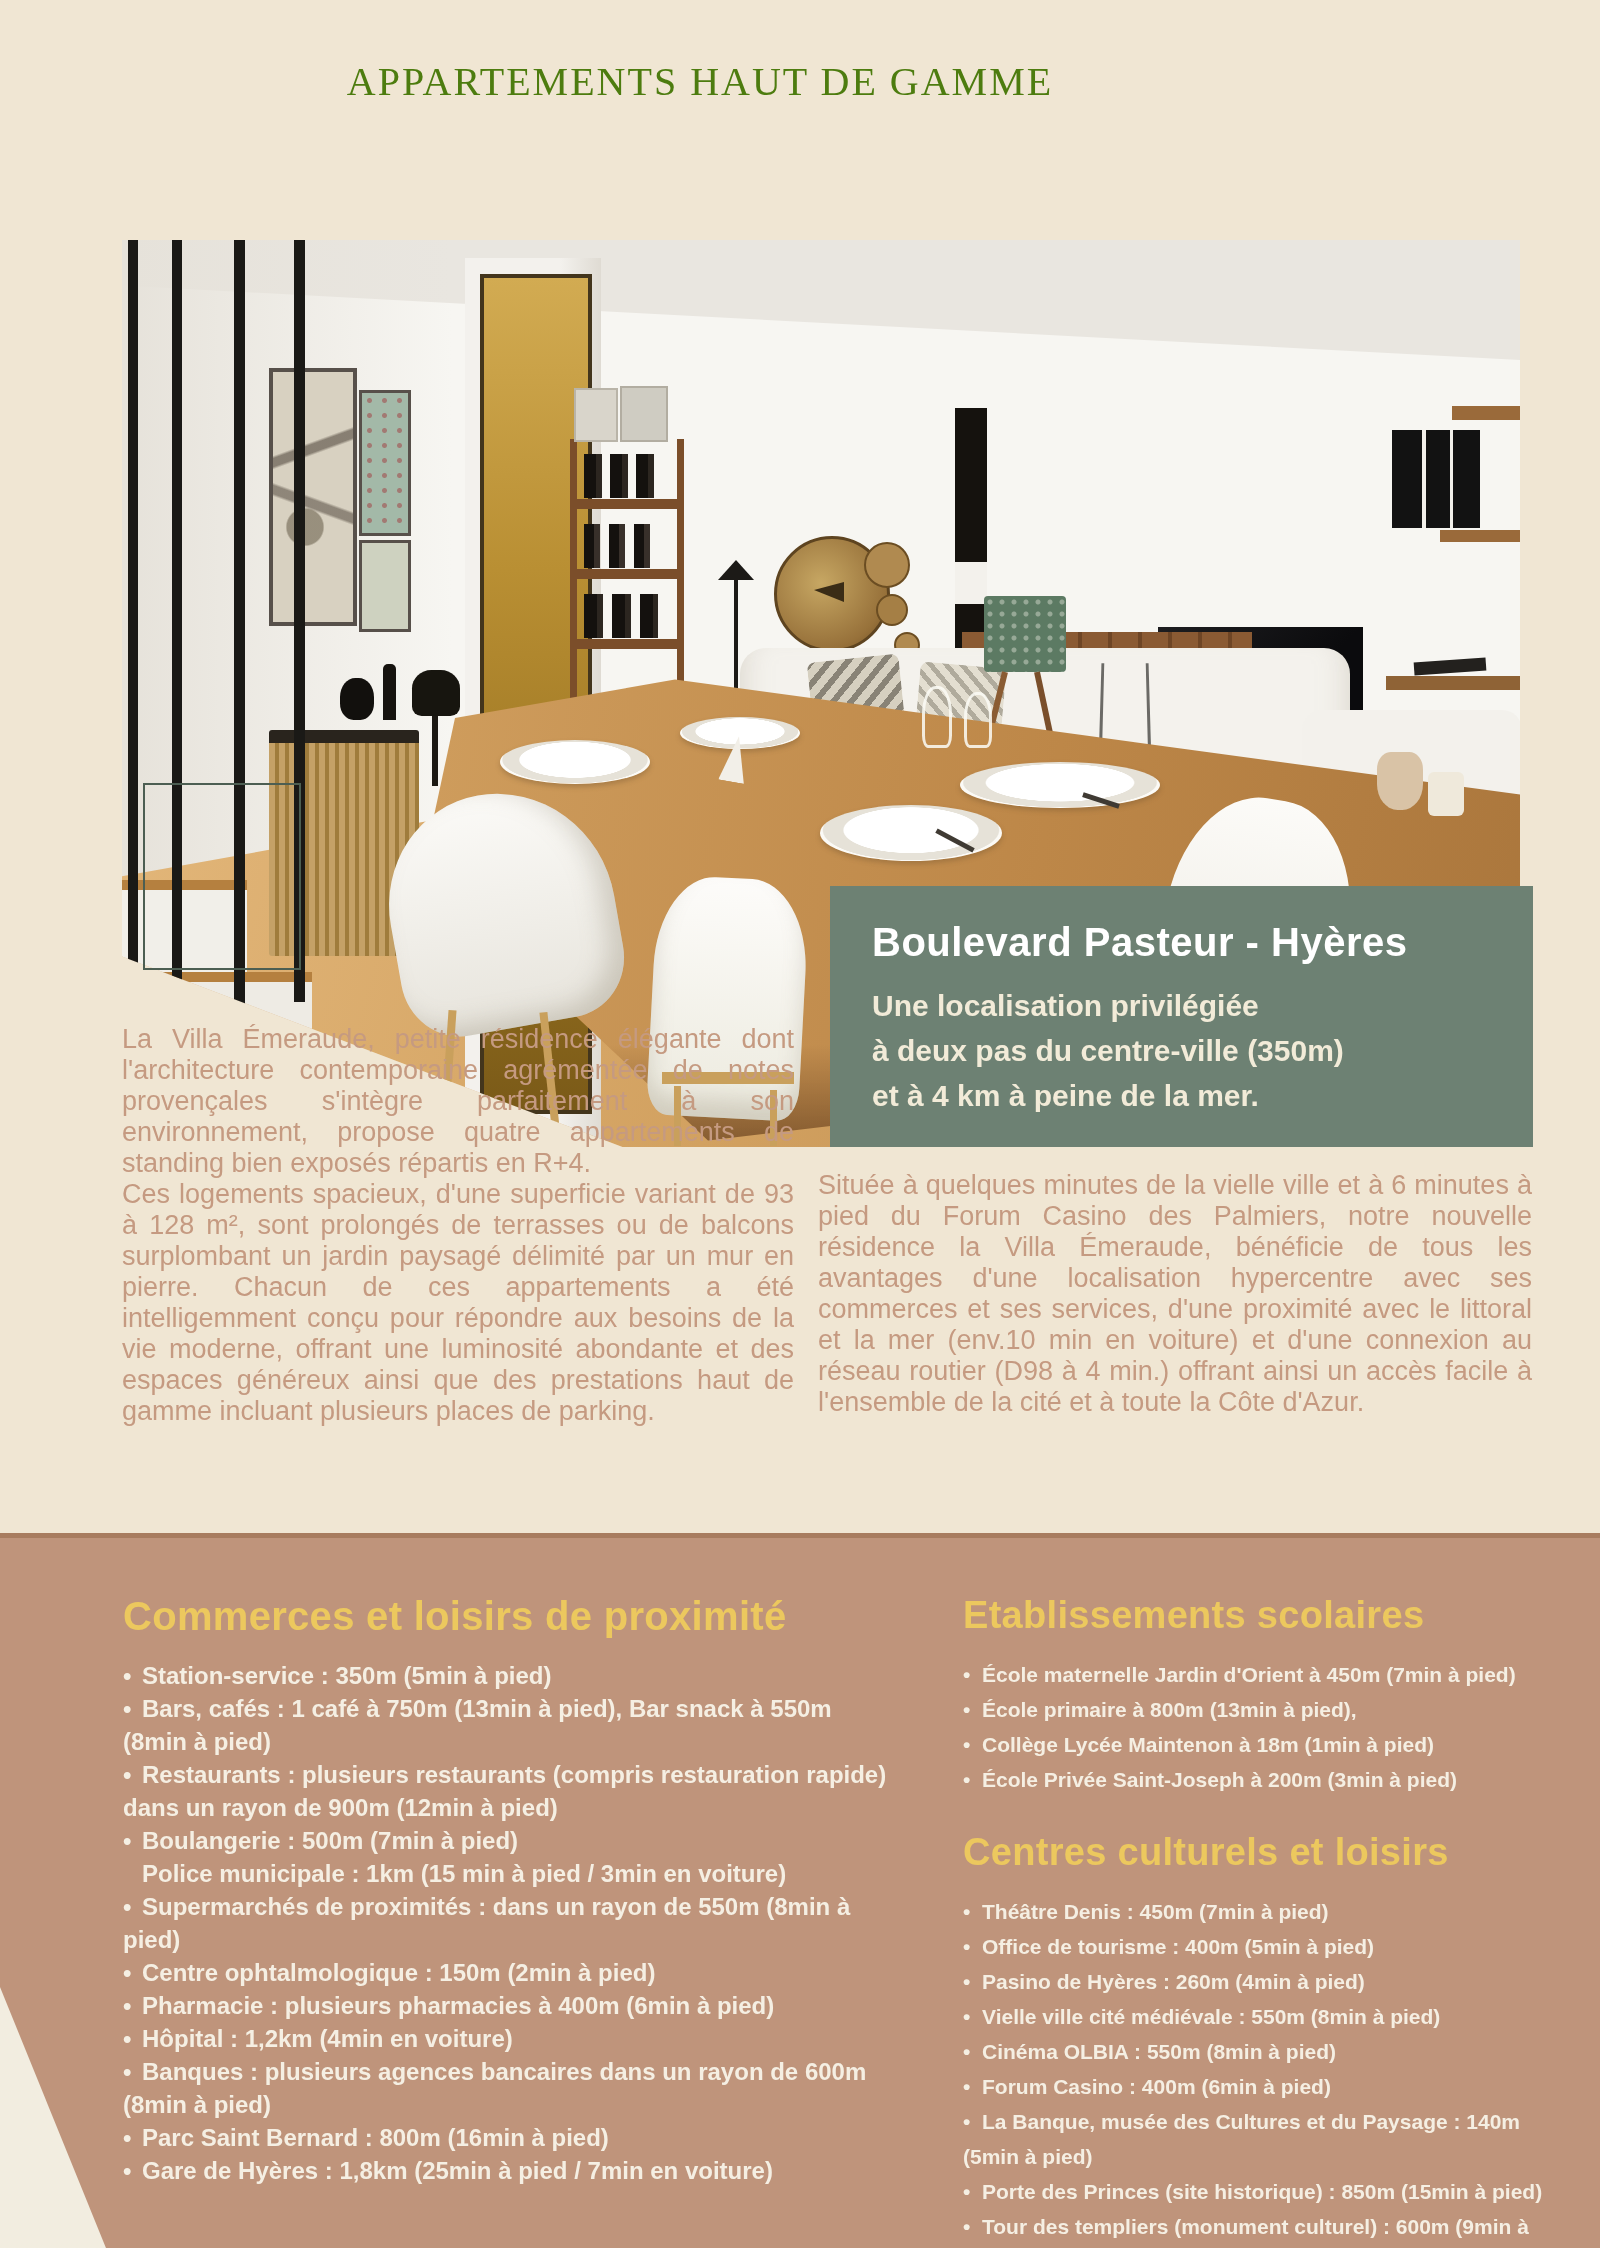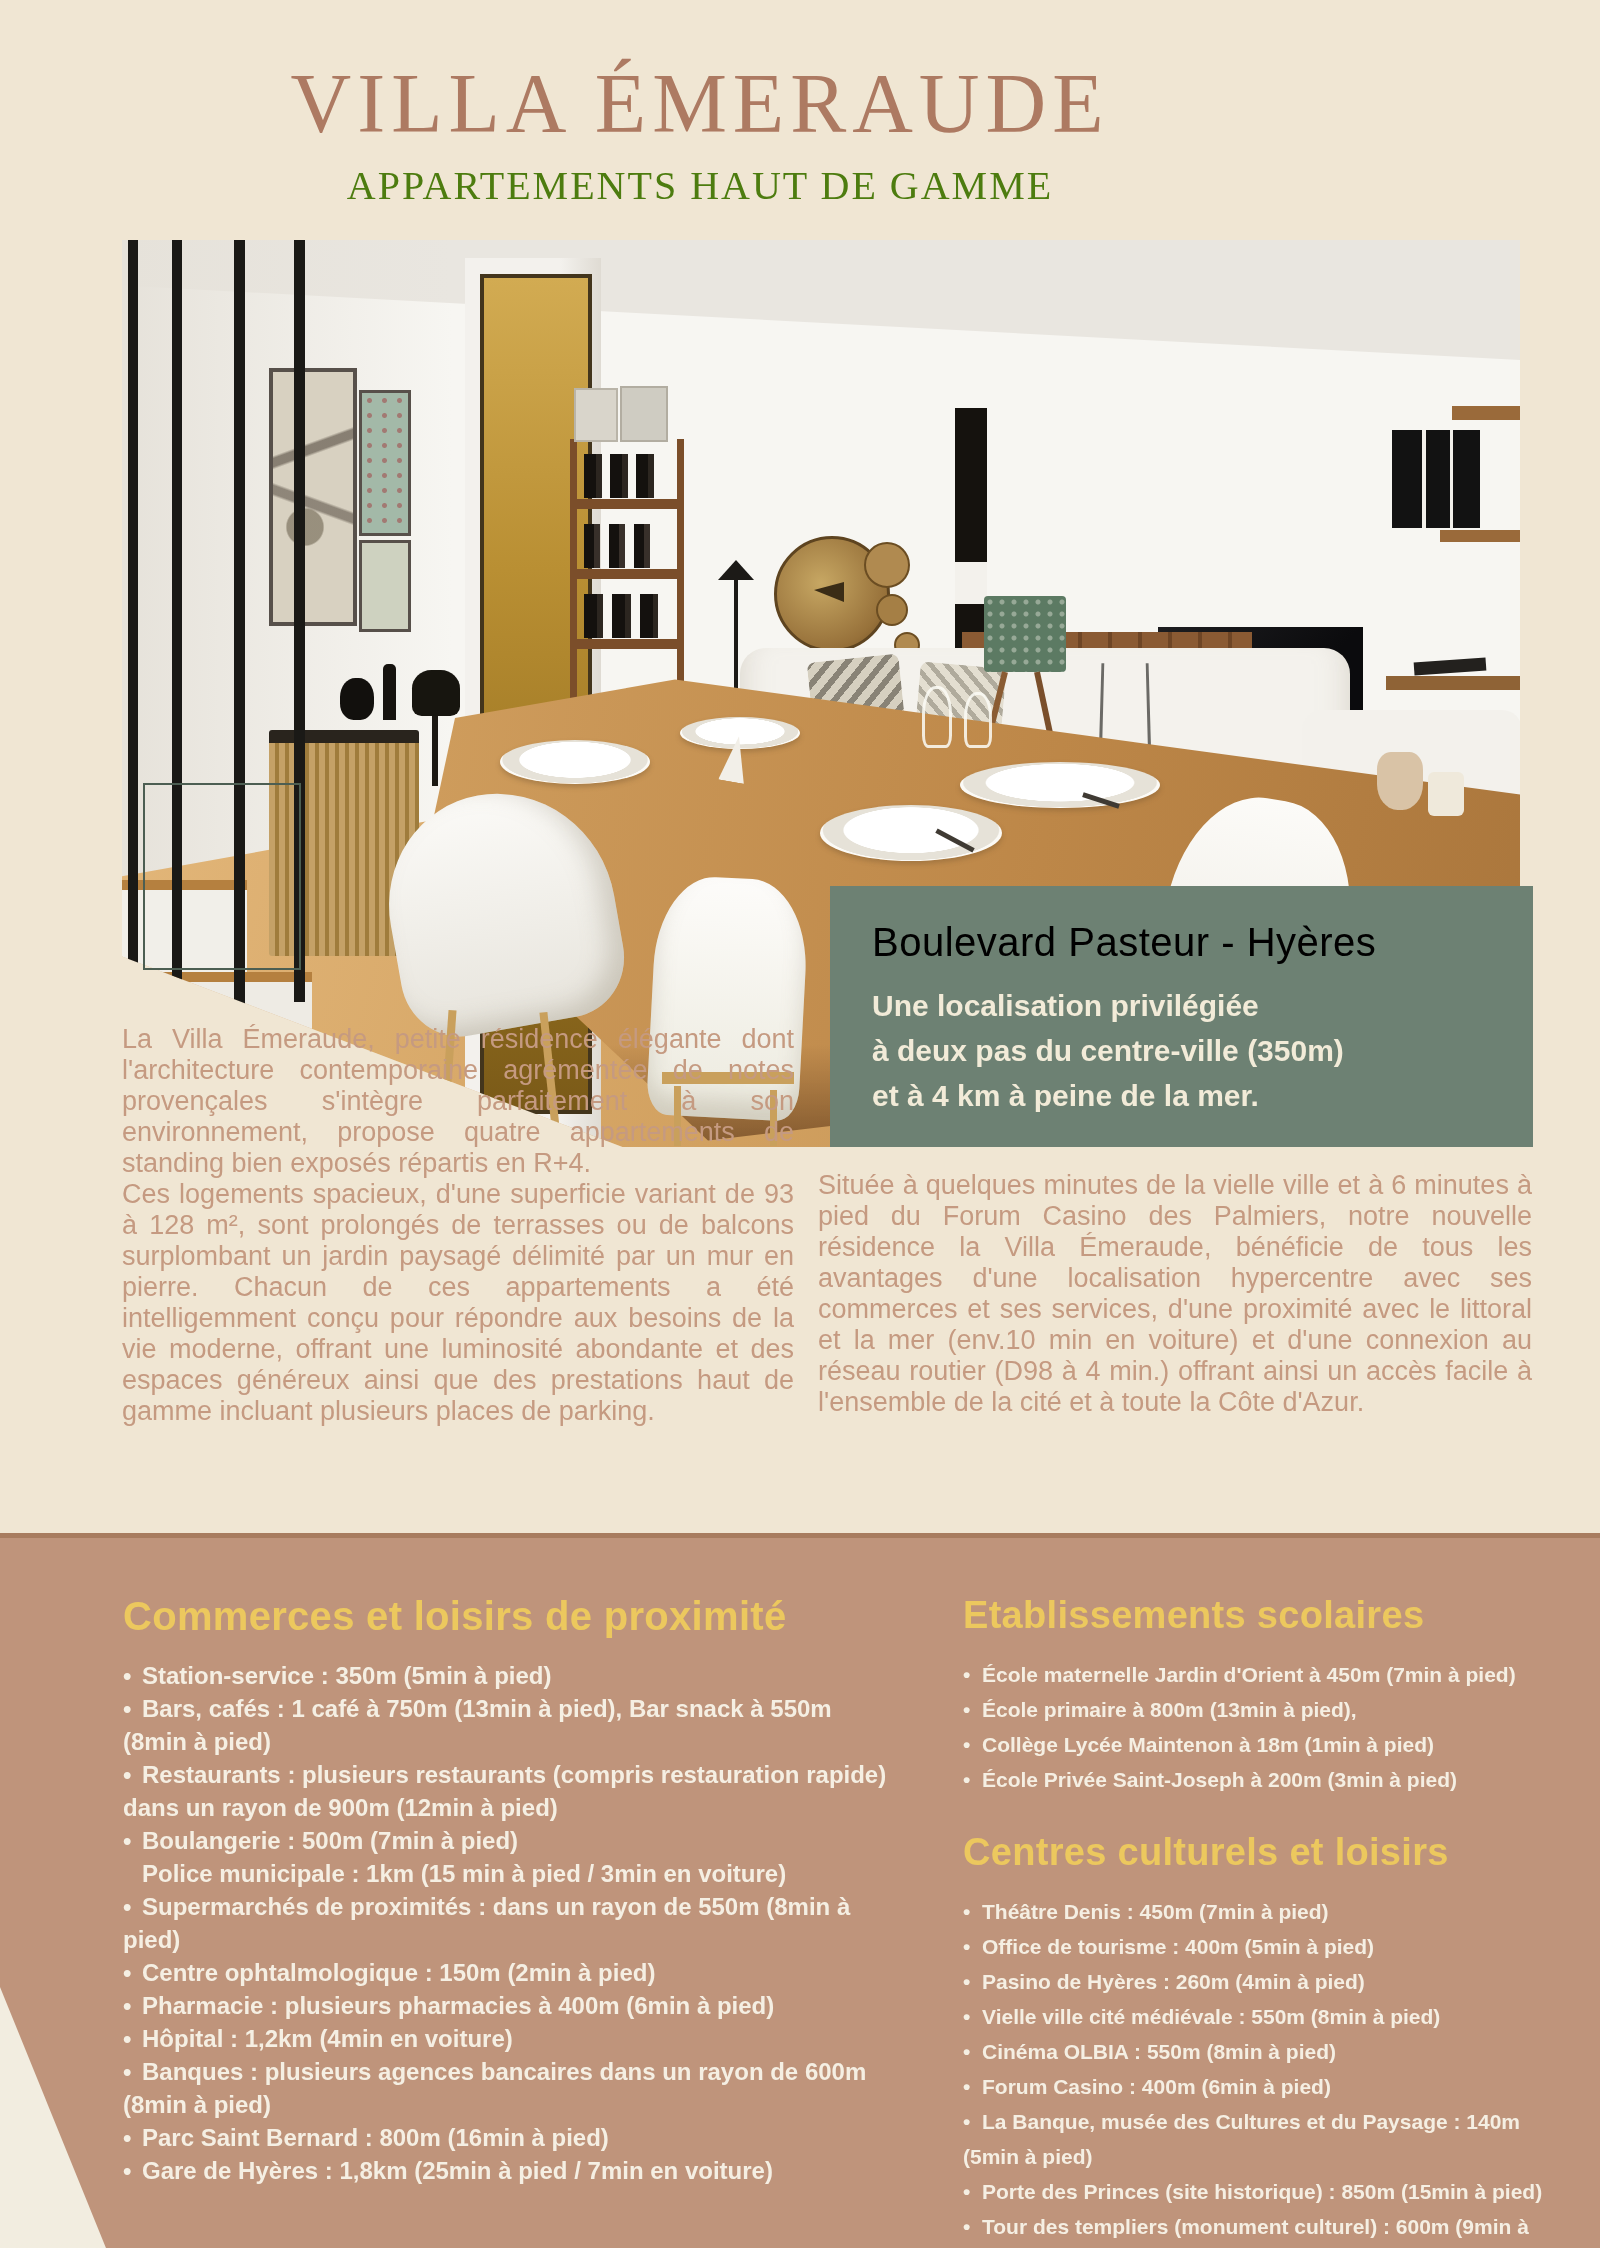--- a/index.html
+++ b/index.html
@@ -32,21 +32,21 @@
   
   .corner-frame{
     position:absolute;left:143px;top:783px;width:154px;height:183px;
     border:2px solid #4c5e52;z-index:6;background:transparent;
   }
   
   .location-card{
     position:absolute;left:830px;top:886px;width:703px;height:261px;
     background:#6d8173;z-index:8;box-sizing:border-box;padding:34px 30px 0 42px;
   }
-  .card-title{margin:0;font-size:40px;font-weight:400;color:#000000;letter-spacing:.5px;}
+  .card-title{margin:0;font-size:40px;font-weight:700;color:#ffffff;letter-spacing:.5px;}
   .card-line{margin:0;font-size:30px;font-weight:700;color:#f2ebd8;line-height:45px;}
   .card-line:first-of-type{margin-top:18px;}
   
   .intro{position:absolute;z-index:3;color:#c59a81;font-size:27px;line-height:31px;text-align:justify;}
   .intro p{margin:0;}
   .intro-left{left:122px;top:1024px;width:672px;}
   .intro-right{left:818px;top:1170px;width:714px;}
   
   .amenities{
     position:absolute;left:0;top:1533px;width:1600px;height:715px;
@@ -67,21 +67,20 @@
     position:absolute;left:0;bottom:0;width:108px;height:266px;background:#f2ede0;
     clip-path:polygon(0 0,100% 100%,0 100%);z-index:5;
   }
 </style>
 </head>
 <body>
 
 <div class="page">
 
   <header class="masthead">
-    <h1 class="main-title">VILLA ÉMERAUDE</h1>
     <div class="sub-title">APPARTEMENTS HAUT DE GAMME</div>
   </header>
 
   <div class="photo">
     <div class="ph" style="left:0;top:0;width:1398px;height:120px;background:#e9e6e0;clip-path:polygon(0 0,100% 0,100% 100%,0 38%);"></div>
     <div class="ph" style="left:0;top:0;width:330px;height:907px;background:linear-gradient(90deg,#e6e2da, rgba(246,245,241,0));"></div>
     <div class="ph" style="left:0;top:560px;width:1398px;height:347px;background:linear-gradient(105deg,#e2b679 0%,#d2a160 45%,#bc8a4d 100%);clip-path:polygon(0 22%,22% 6%,60% 0,100% 6%,100% 100%,0 100%);"></div>
     <div class="ph" style="left:1120px;top:640px;width:278px;height:190px;background:#b5a68c;background-image:repeating-linear-gradient(45deg, rgba(90,70,50,.28) 0 8px, transparent 8px 20px);"></div>
     <div class="ph" style="left:0;top:640px;width:125px;height:92px;background:#f1efe9;border-top:10px solid #b5803f;"></div>
     <div class="ph" style="left:0;top:732px;width:190px;height:175px;background:#eeebe4;border-top:10px solid #b5803f;"></div>

